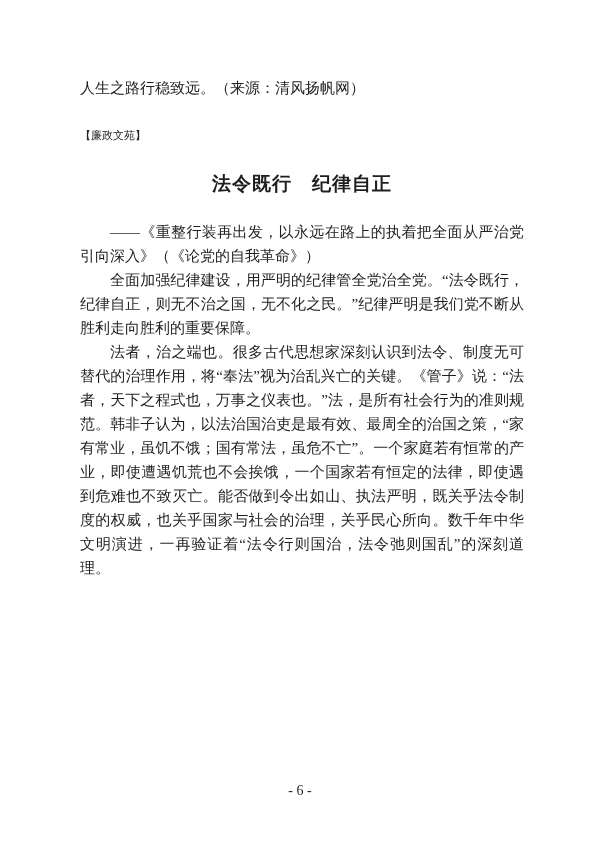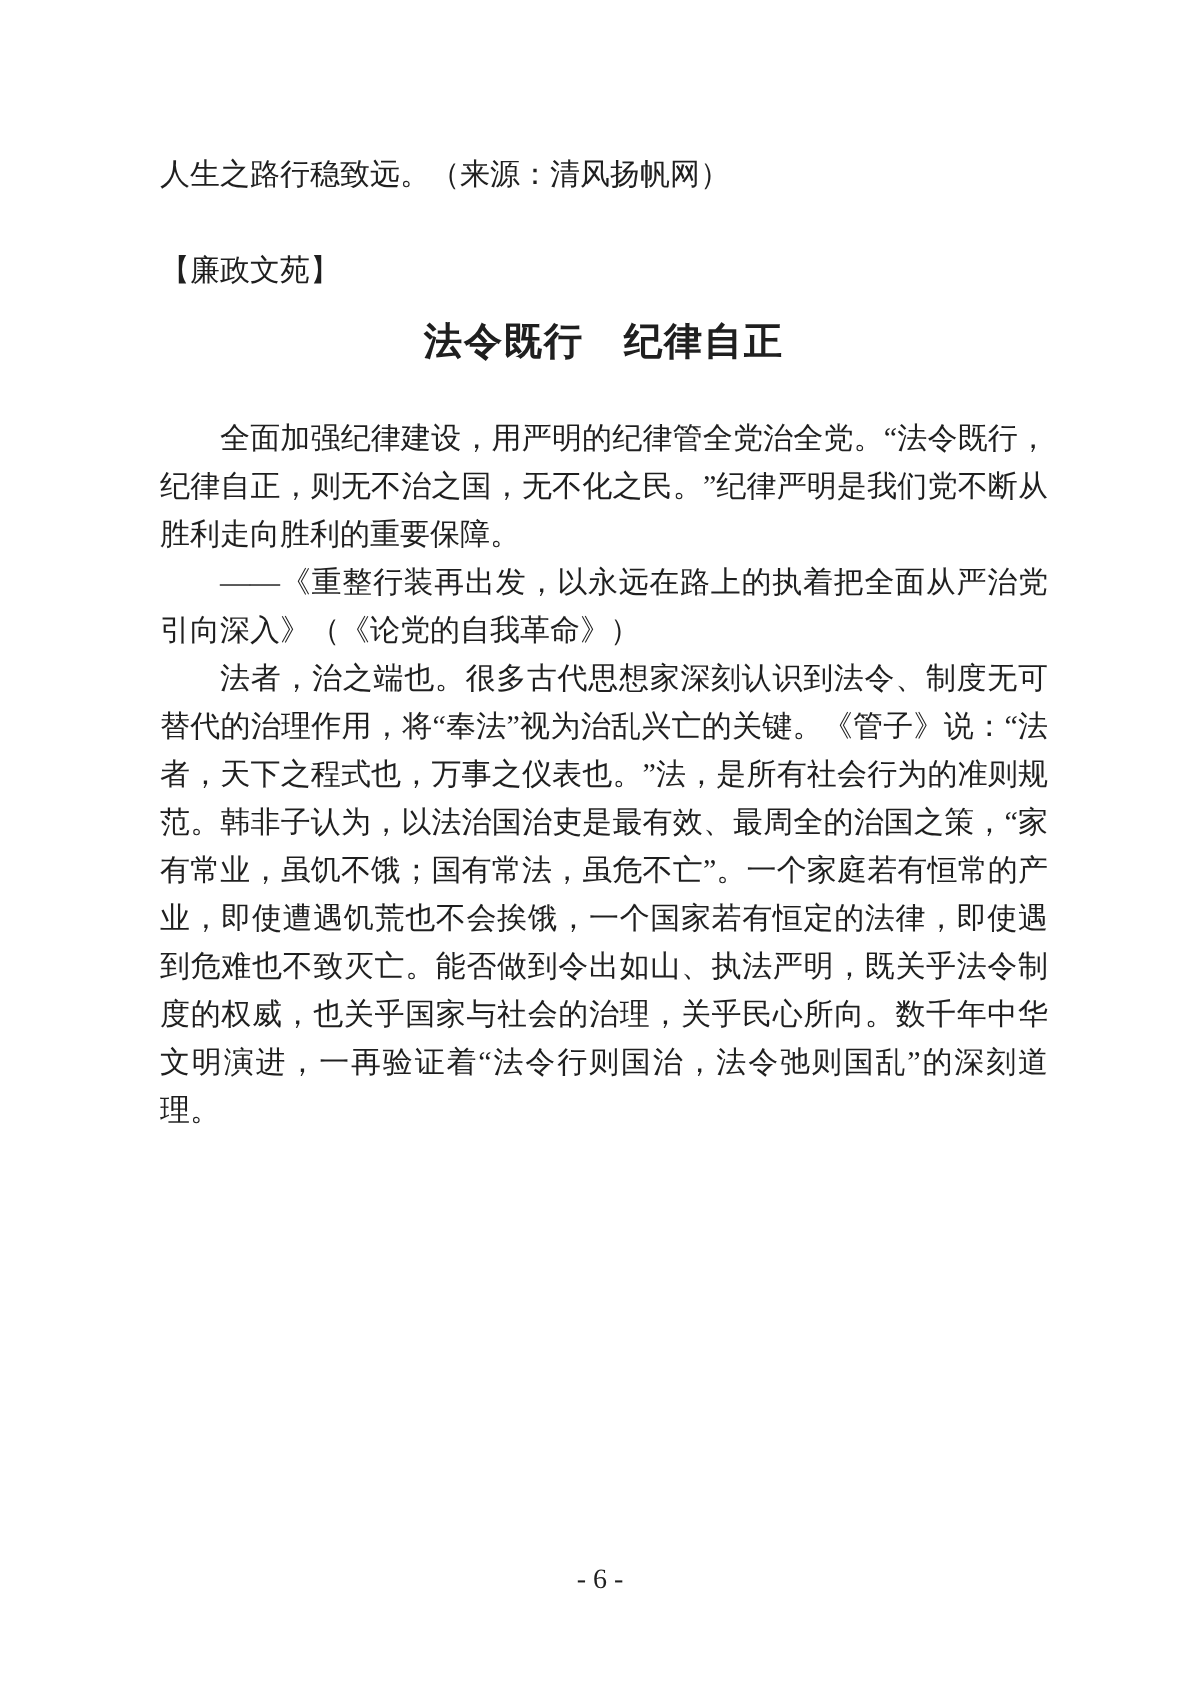--- a/index.html
+++ b/index.html
@@ -19,23 +19,24 @@
     padding: 76px 76px 0 80px;
     position: relative;
   }
   .intro-line {
     margin: 0 0 24px 0;
     font-size: 15px;
     line-height: 24px;
     text-align: justify;
   }
   .section-label {
-    margin: 0 0 12px 0;
-    font-size: 15px;
+    margin: 0 0 24px 0;
+    font-size: 11px;
     line-height: 24px;
+    font-family: Liberation Mono, monospace;
   }
   .article-title {
     margin: 0 0 24px 0;
     font-size: 19px;
     line-height: 24px;
     font-weight: bold;
     text-align: center;
     letter-spacing: 1px;
   }
   .body-para {
@@ -62,22 +63,22 @@
 <body>
 
 <div class="page">
 
   <p class="intro-line">人生之路行稳致远。（来源：清风扬帆网）</p>
 
   <p class="section-label">【廉政文苑】</p>
 
   <h1 class="article-title">法令既行　纪律自正</h1>
 
+  <p class="body-para">——《重整行装再出发，以永远在路上的执着把全面从严治党引向深入》（《论党的自我革命》）</p>
+
   <p class="body-para">全面加强纪律建设，用严明的纪律管全党治全党。“法令既行，纪律自正，则无不治之国，无不化之民。”纪律严明是我们党不断从胜利走向胜利的重要保障。</p>
-
-  <p class="body-para">——《重整行装再出发，以永远在路上的执着把全面从严治党引向深入》（《论党的自我革命》）</p>
 
 
   <p class="body-para">法者，治之端也。很多古代思想家深刻认识到法令、制度无可替代的治理作用，将“奉法”视为治乱兴亡的关键。《管子》说：“法者，天下之程式也，万事之仪表也。”法，是所有社会行为的准则规范。韩非子认为，以法治国治吏是最有效、最周全的治国之策，“家有常业，虽饥不饿；国有常法，虽危不亡”。一个家庭若有恒常的产业，即使遭遇饥荒也不会挨饿，一个国家若有恒定的法律，即使遇到危难也不致灭亡。能否做到令出如山、执法严明，既关乎法令制度的权威，也关乎国家与社会的治理，关乎民心所向。数千年中华文明演进，一再验证着“法令行则国治，法令弛则国乱”的深刻道理。</p>
 
   <div class="page-number">- 6 -</div>
 
 </div>
 
 </body></html>

